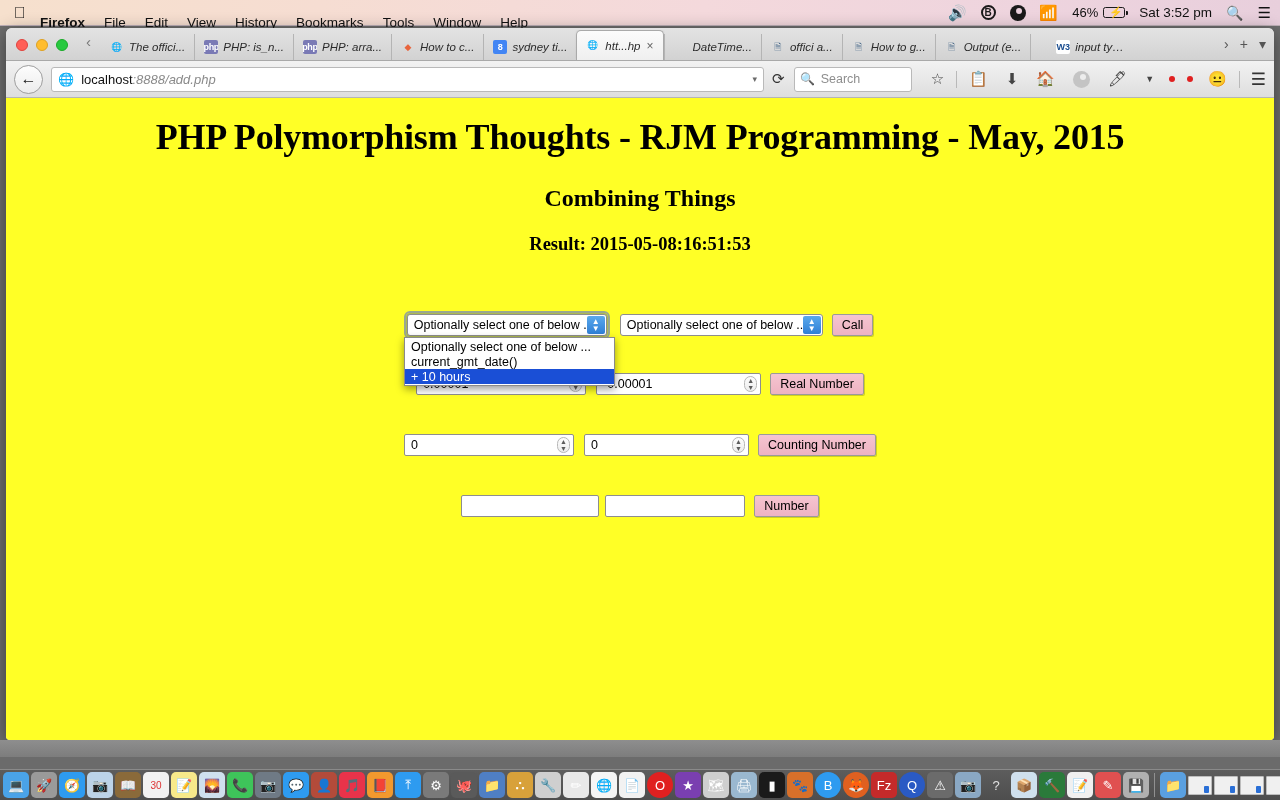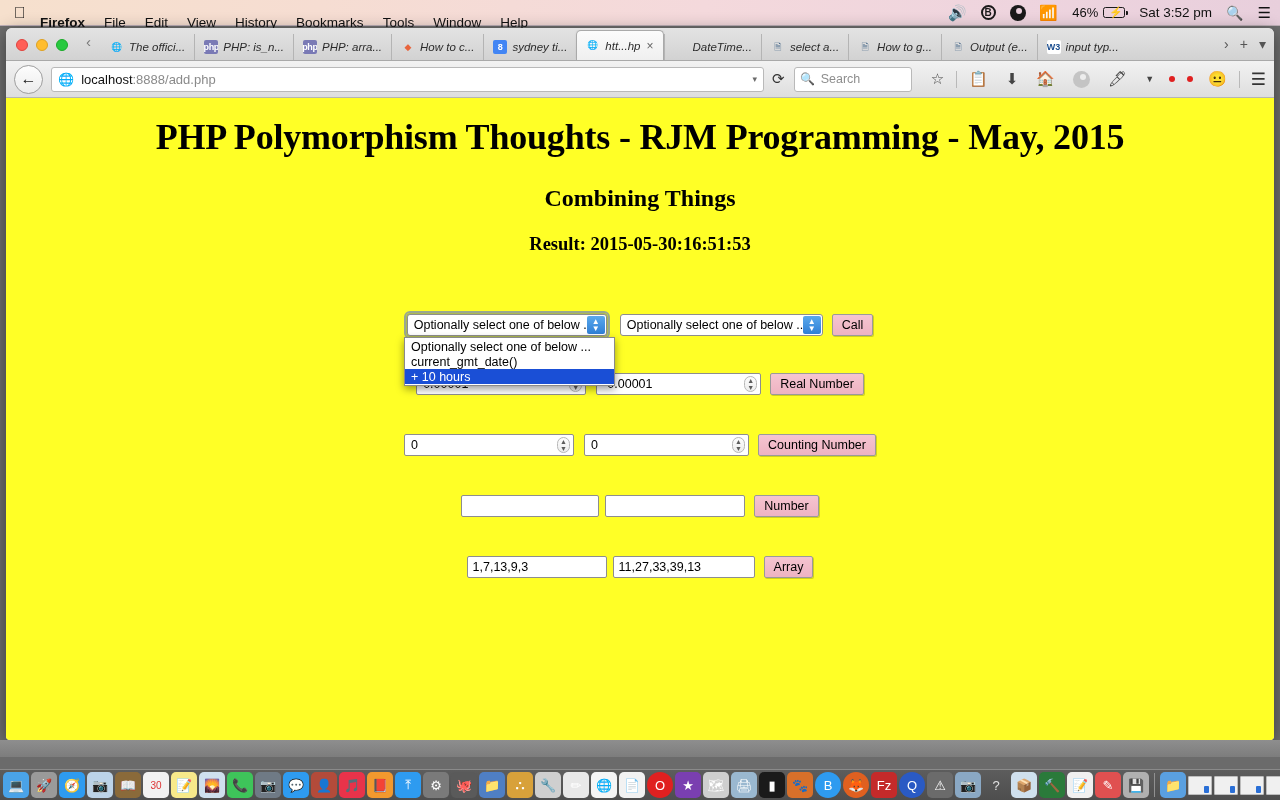--- a/index.html
+++ b/index.html
@@ -84,21 +84,21 @@
     box-shadow: 0 -1px 2px rgba(0,0,0,0.08);
     max-width: 118px;
   }
   .tab .close { margin-left: 6px; color: #666; font-size: 12px; }
   .tabstrip-right { display: flex; align-items: center; padding: 0 8px 8px 4px; color: #555; }
   .tabstrip-right span { margin-left: 11px; font-size: 14px; }
 
   
   .fav-php { background: #7a7ab5; color: #fff; font-weight: bold; font-size: 7px; letter-spacing: -.3px;}
   .fav-g { background: #4285f4; color: #fff; font-weight: bold; font-size: 11px; }
-  .fav-w3 { background: #fff; color: #1a4d8f; font-weight: bold; font-size: 8px; }
+  .fav-w3 { background: #fff; color: #1a4d8f; font-weight: bold; font-size: 8px; margin-left: 16px; }
   .fav-globe { color: #555; font-size: 12px; }
   .fav-ms { display: grid !important; grid-template-columns: 6px 6px; grid-template-rows: 6px 6px; gap: 1px; }
   .fav-ms i { display: block; }
   .fav-java { color: #4a6a8a; font-size: 12px; }
   .fav-so { color: #e8643c; font-size: 12px; }
 
   
   .navbar {
     height: 37px; background: linear-gradient(to bottom, #f2f2f2, #dedede);
     display: flex; align-items: center; padding: 0 8px;
@@ -110,21 +110,21 @@
     border: 1px solid #9e9e9e;
     display: flex; align-items: center; justify-content: center;
     font-size: 16px; color: #1c1c1c; margin-right: 8px;
   }
   .urlbar {
     flex: 1; height: 25px; background: #fff; border: 1px solid #b9b9b9; border-radius: 3px;
     display: flex; align-items: center; padding: 0 6px; font-size: 13px;
   }
   .urlbar .globe { margin-right: 7px; font-size: 13px; color: #7d7d7d; }
   .urlbar .host { color: #111; }
-  .urlbar .rest { color: #8a8a8a; }
+  .urlbar .rest { color: #8a8a8a; font-style: italic; }
   .urlbar .caret { margin-left: auto; color: #6b6b6b; font-size: 9px; }
   .reload { margin: 0 9px 0 8px; font-size: 15px; color: #333; }
   .searchbar {
     width: 118px; height: 25px; background: #fff; border: 1px solid #b9b9b9; border-radius: 3px;
     display: flex; align-items: center; padding: 0 6px; font-size: 12.5px; color: #8e8e8e;
   }
   .searchbar .mag { margin-right: 5px; color: #6f6f6f; font-size: 12px; }
   .navicons { display: flex; align-items: center; margin-left: 10px; }
   .navicons .ni { margin: 0 9px; font-size: 15px; color: #444; display: flex; align-items: center; }
   .navicons .sep { width: 1px; height: 17px; background: #b9b9b9; margin: 0 3px; }
@@ -331,21 +331,21 @@
           <span class="fav fav-ms">
               <i style="background:#f25022"></i>
               <i style="background:#7fba00"></i>
               <i style="background:#00a4ef"></i>
               <i style="background:#ffb900"></i>
             </span>
           <span class="lbl">DateTime...</span>
         </div>
         <div class="tab">
           <span class="fav fav-java">🗎</span>
-          <span class="lbl">select a...</span>
+          <span class="lbl">offici a...</span>
         </div>
         <div class="tab">
           <span class="fav fav-java">🗎</span>
           <span class="lbl">How to g...</span>
         </div>
         <div class="tab">
           <span class="fav fav-java">🗎</span>
           <span class="lbl">Output (e...</span>
         </div>
         <div class="tab">
@@ -389,21 +389,21 @@
         <span class="dot-red"></span>
         <span class="ni">😐</span>
         <span class="sep"></span>
         <span class="hamb">☰</span>
       </div>
     </div>
 
     <div class="page">
       <h1 class="title">PHP Polymorphism Thoughts - RJM Programming - May, 2015</h1>
       <h2 class="subtitle">Combining Things</h2>
-      <h3 class="result">Result: 2015-05-30:16:51:53</h3>
+      <h3 class="result">Result: 2015-05-08:16:51:53</h3>
 
       <div class="rows">
 
         <div class="row">
           <div class="osx-select sel1 sel-focus">
             <span>Optionally select one of below ...</span>
             <span class="arrows">▲<br>▼</span>
           </div>
           <div class="osx-select sel2">
             <span>Optionally select one of below ...</span>
@@ -439,29 +439,20 @@
         <div class="row" style="margin-top:39px">
           <div class="txt-input ti-a">
             <span></span>
           </div>
           <div class="txt-input ti-b">
             <span></span>
           </div>
           <button class="pinkbtn">Number</button>
         </div>
 
-        <div class="row" style="margin-top:39px">
-          <div class="txt-input ta-a">
-            <span>1,7,13,9,3</span>
-          </div>
-          <div class="txt-input ta-b">
-            <span>11,27,33,39,13</span>
-          </div>
-          <button class="pinkbtn">Array</button>
-        </div>
 
       </div>
     </div>
   </div>
 
   <div class="dropdown">
     <div class="opt">Optionally select one of below ...</div>
     <div class="opt">current_gmt_date()</div>
     <div class="opt hl">+ 10 hours</div>
   </div>

